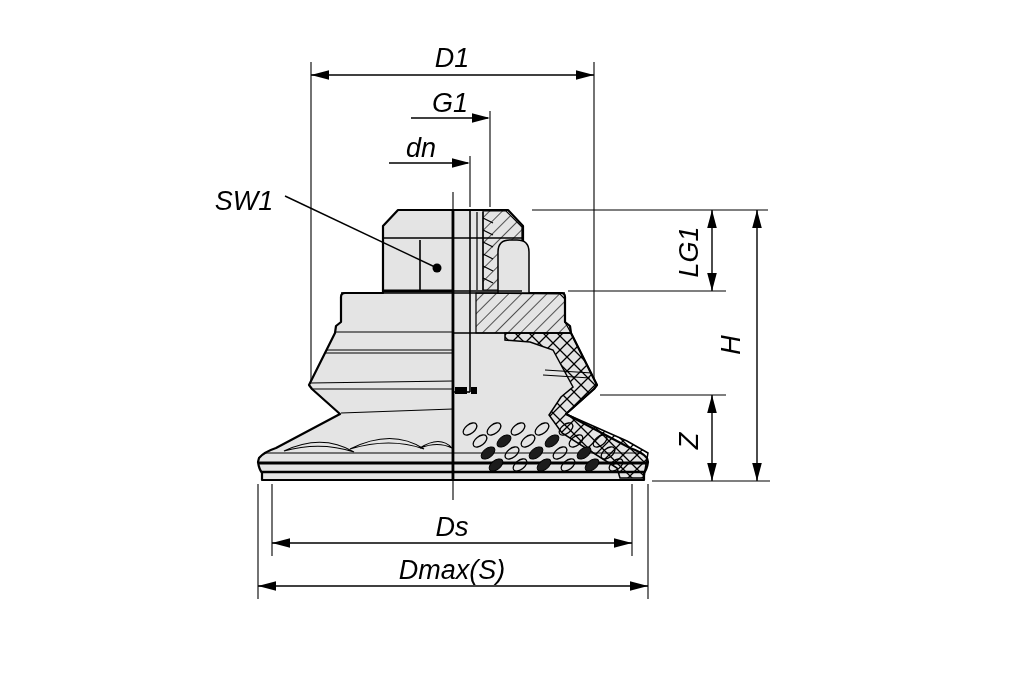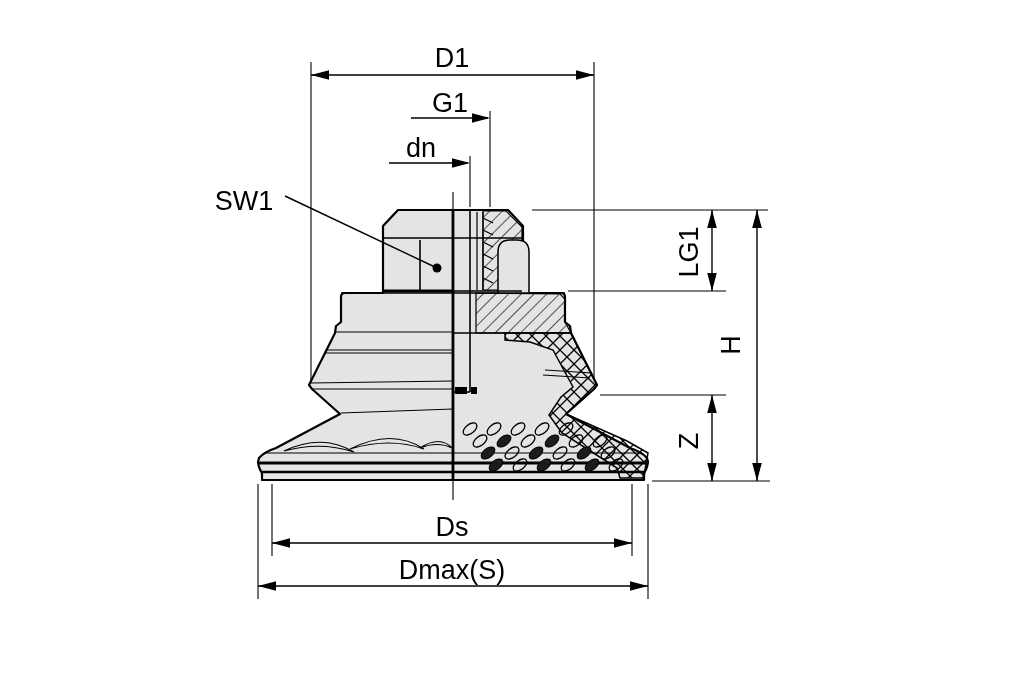--- a/index.html
+++ b/index.html
@@ -6,20 +6,21 @@
     --bg:#ffffff;
     --part:#e4e4e4;
     --line:#000000;
   }
   html,body{margin:0;padding:0;background:var(--bg);}
   .stage{
     position:relative;
     width:842px;height:673px;
     background:var(--bg);
     overflow:hidden;
+    font-style:italic;
   }
   svg{display:block;}
   .sil{fill:var(--part);stroke:var(--line);stroke-width:2.2;stroke-linejoin:round;}
   .thin{stroke:var(--line);stroke-width:1.2;fill:none;}
   .med{stroke:var(--line);stroke-width:1.6;fill:none;}
   .thk{stroke:var(--line);stroke-width:2.6;fill:none;}
   .vthk{stroke:var(--line);stroke-width:3;fill:none;}
   .dim{stroke:var(--line);stroke-width:1.4;fill:none;}
   .ext{stroke:var(--line);stroke-width:1.1;fill:none;}
   .arr{fill:var(--line);stroke:none;}

